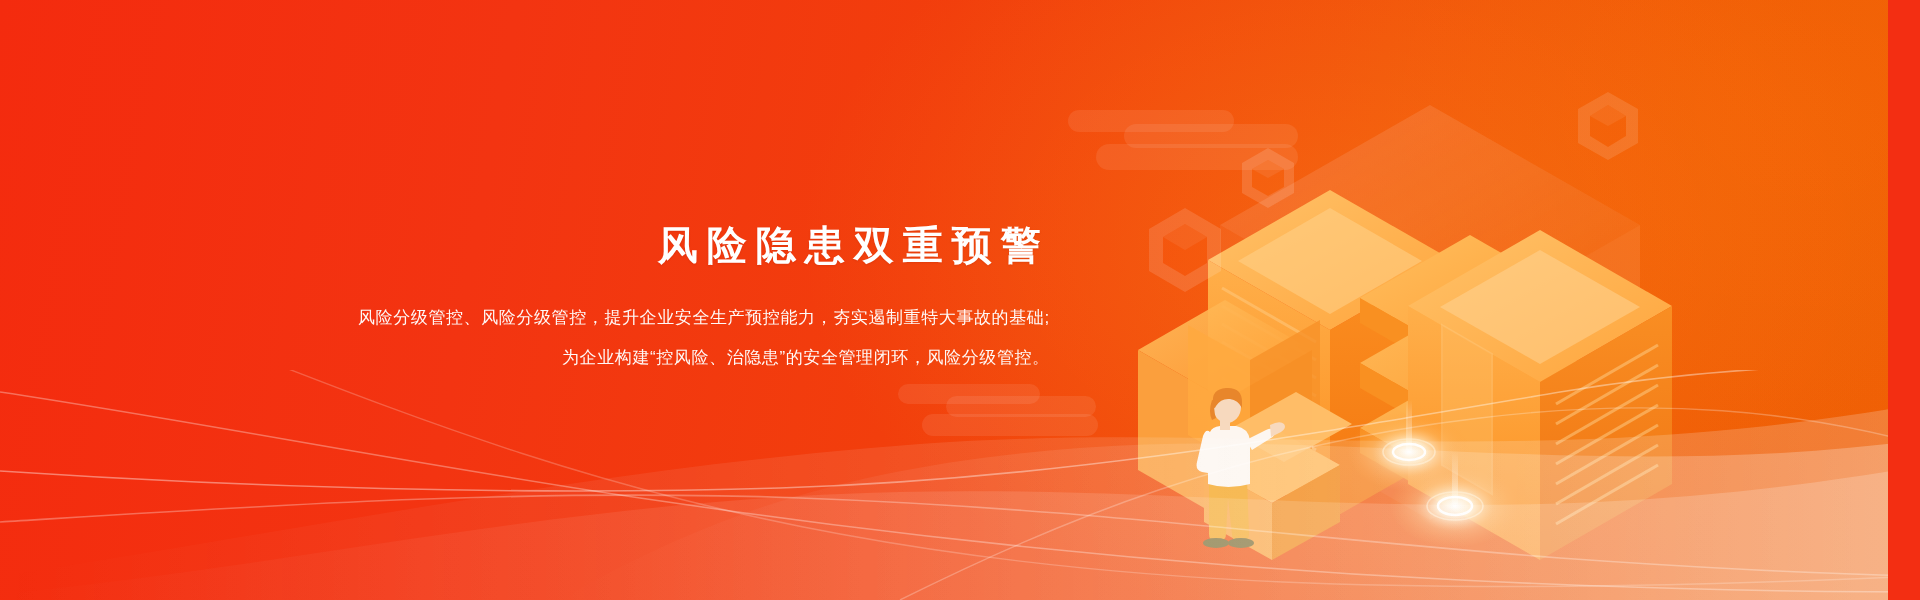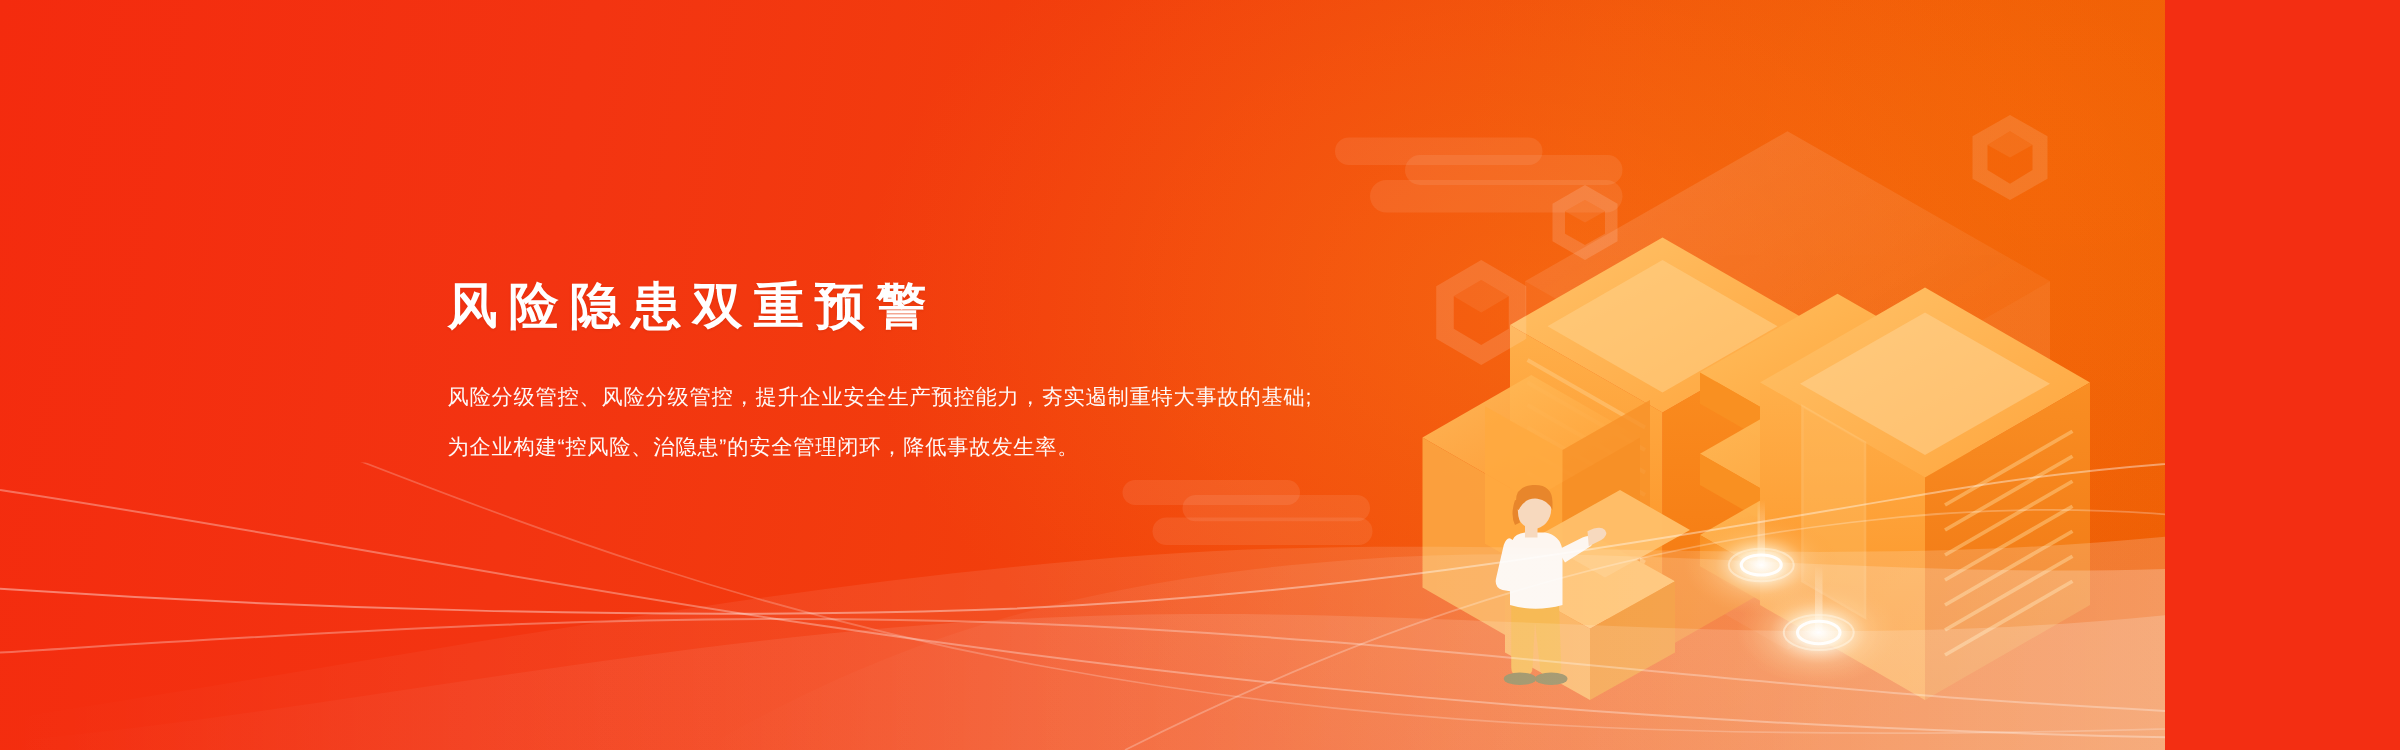--- a/index.html
+++ b/index.html
@@ -7,30 +7,31 @@
     margin: 0;
     padding: 0;
     background: #F32E12;
   }
   body {
     font-family: "Liberation Sans", "DejaVu Sans", sans-serif;
   }
 
   .banner {
     position: relative;
-    width: 1732px;
+    width: 1888px;
     height: 600px;
     overflow: hidden;
     background: linear-gradient(100deg,
         #F42B0E 0%,
         #F33411 26%,
         #F23E0C 48%,
         #F1500A 70%,
         #F05C06 88%,
         #EF6005 100%);
+    text-align: right;
   }
 
   
   .bg-glow {
     position: absolute;
     inset: 0;
     background:
       radial-gradient(ellipse 900px 620px at 72% 40%, rgba(255,150,30,0.30) 0%, rgba(255,150,30,0.0) 62%),
       radial-gradient(ellipse 700px 520px at 96% 18%, rgba(255,120,10,0.22) 0%, rgba(255,120,10,0.0) 70%);
     pointer-events: none;
@@ -320,17 +321,17 @@
       <path d="M0,152 C260,136 520,118 800,128 C1080,138 1300,168 1560,188 C1700,198 1830,204 1920,206" fill="none" stroke="#FFFFFF" stroke-opacity="0.30" stroke-width="1.6"></path>
       <path d="M260,-12 C420,50 600,120 840,164 C1100,212 1400,230 1920,206" fill="none" stroke="#FFFFFF" stroke-opacity="0.22" stroke-width="1.4"></path>
       <path d="M900,230 C1060,150 1240,76 1480,48 C1660,26 1800,42 1920,74" fill="none" stroke="#FFFFFF" stroke-opacity="0.26" stroke-width="1.4"></path>
     </svg>
   </div>
 
   <div class="copy">
     <h1 class="headline">风险隐患双重预警</h1>
     <div class="subcopy">
       <div class="sub-line">风险分级管控、风险分级管控，提升企业安全生产预控能力，夯实遏制重特大事故的基础;</div>
-      <div class="sub-line">为企业构建“控风险、治隐患”的安全管理闭环，降低事故发生率。</div>
+      <div class="sub-line">为企业构建“控风险、治隐患”的安全管理闭环，风险分级管控。</div>
     </div>
   </div>
 
 </div>
 
 </body></html>

